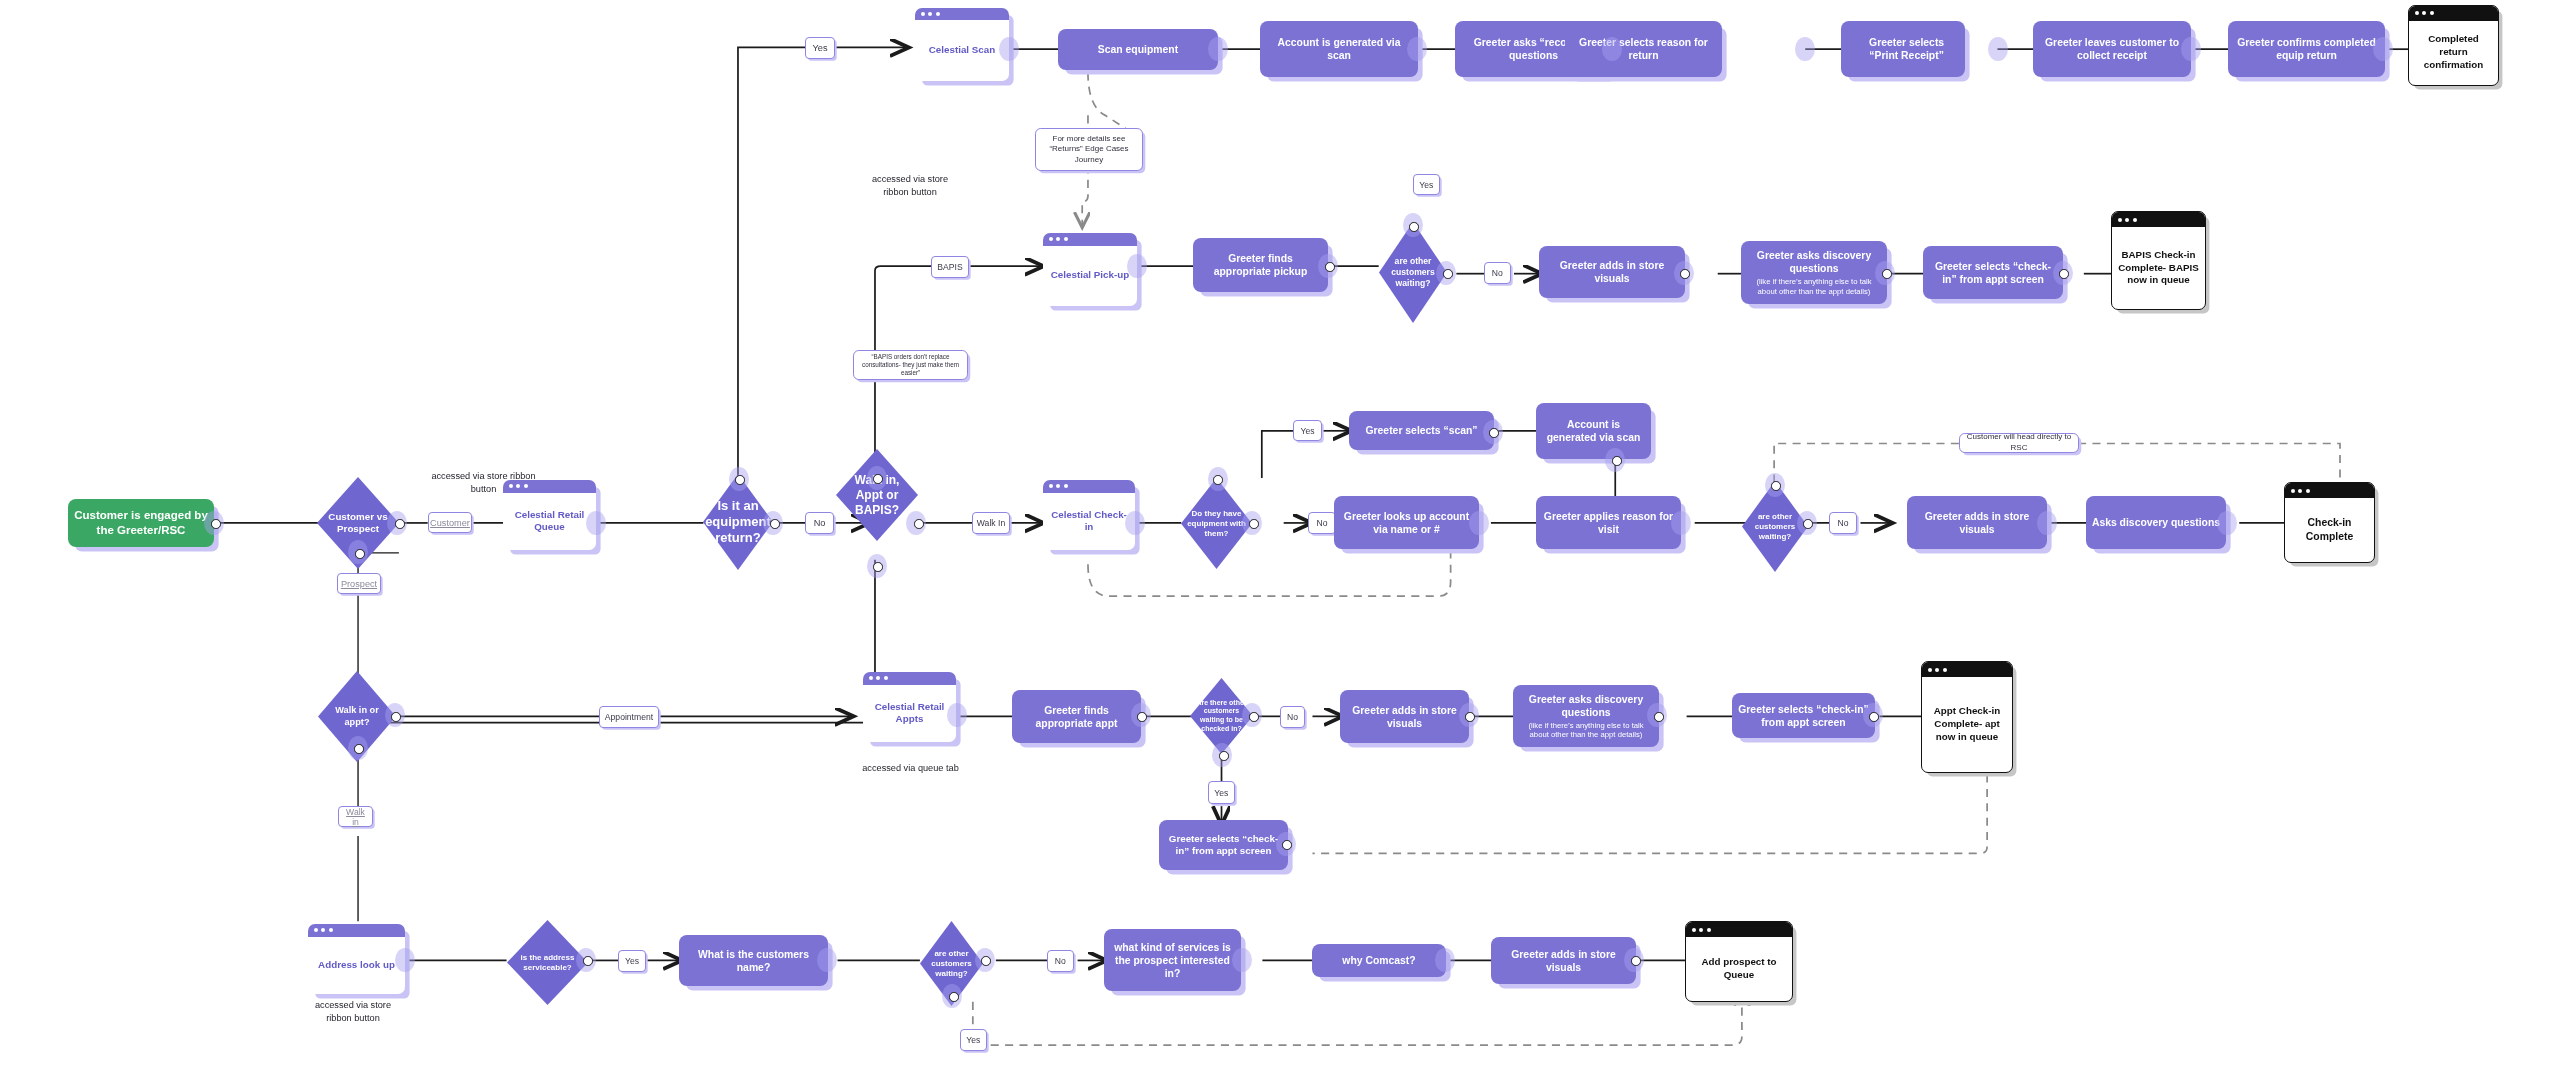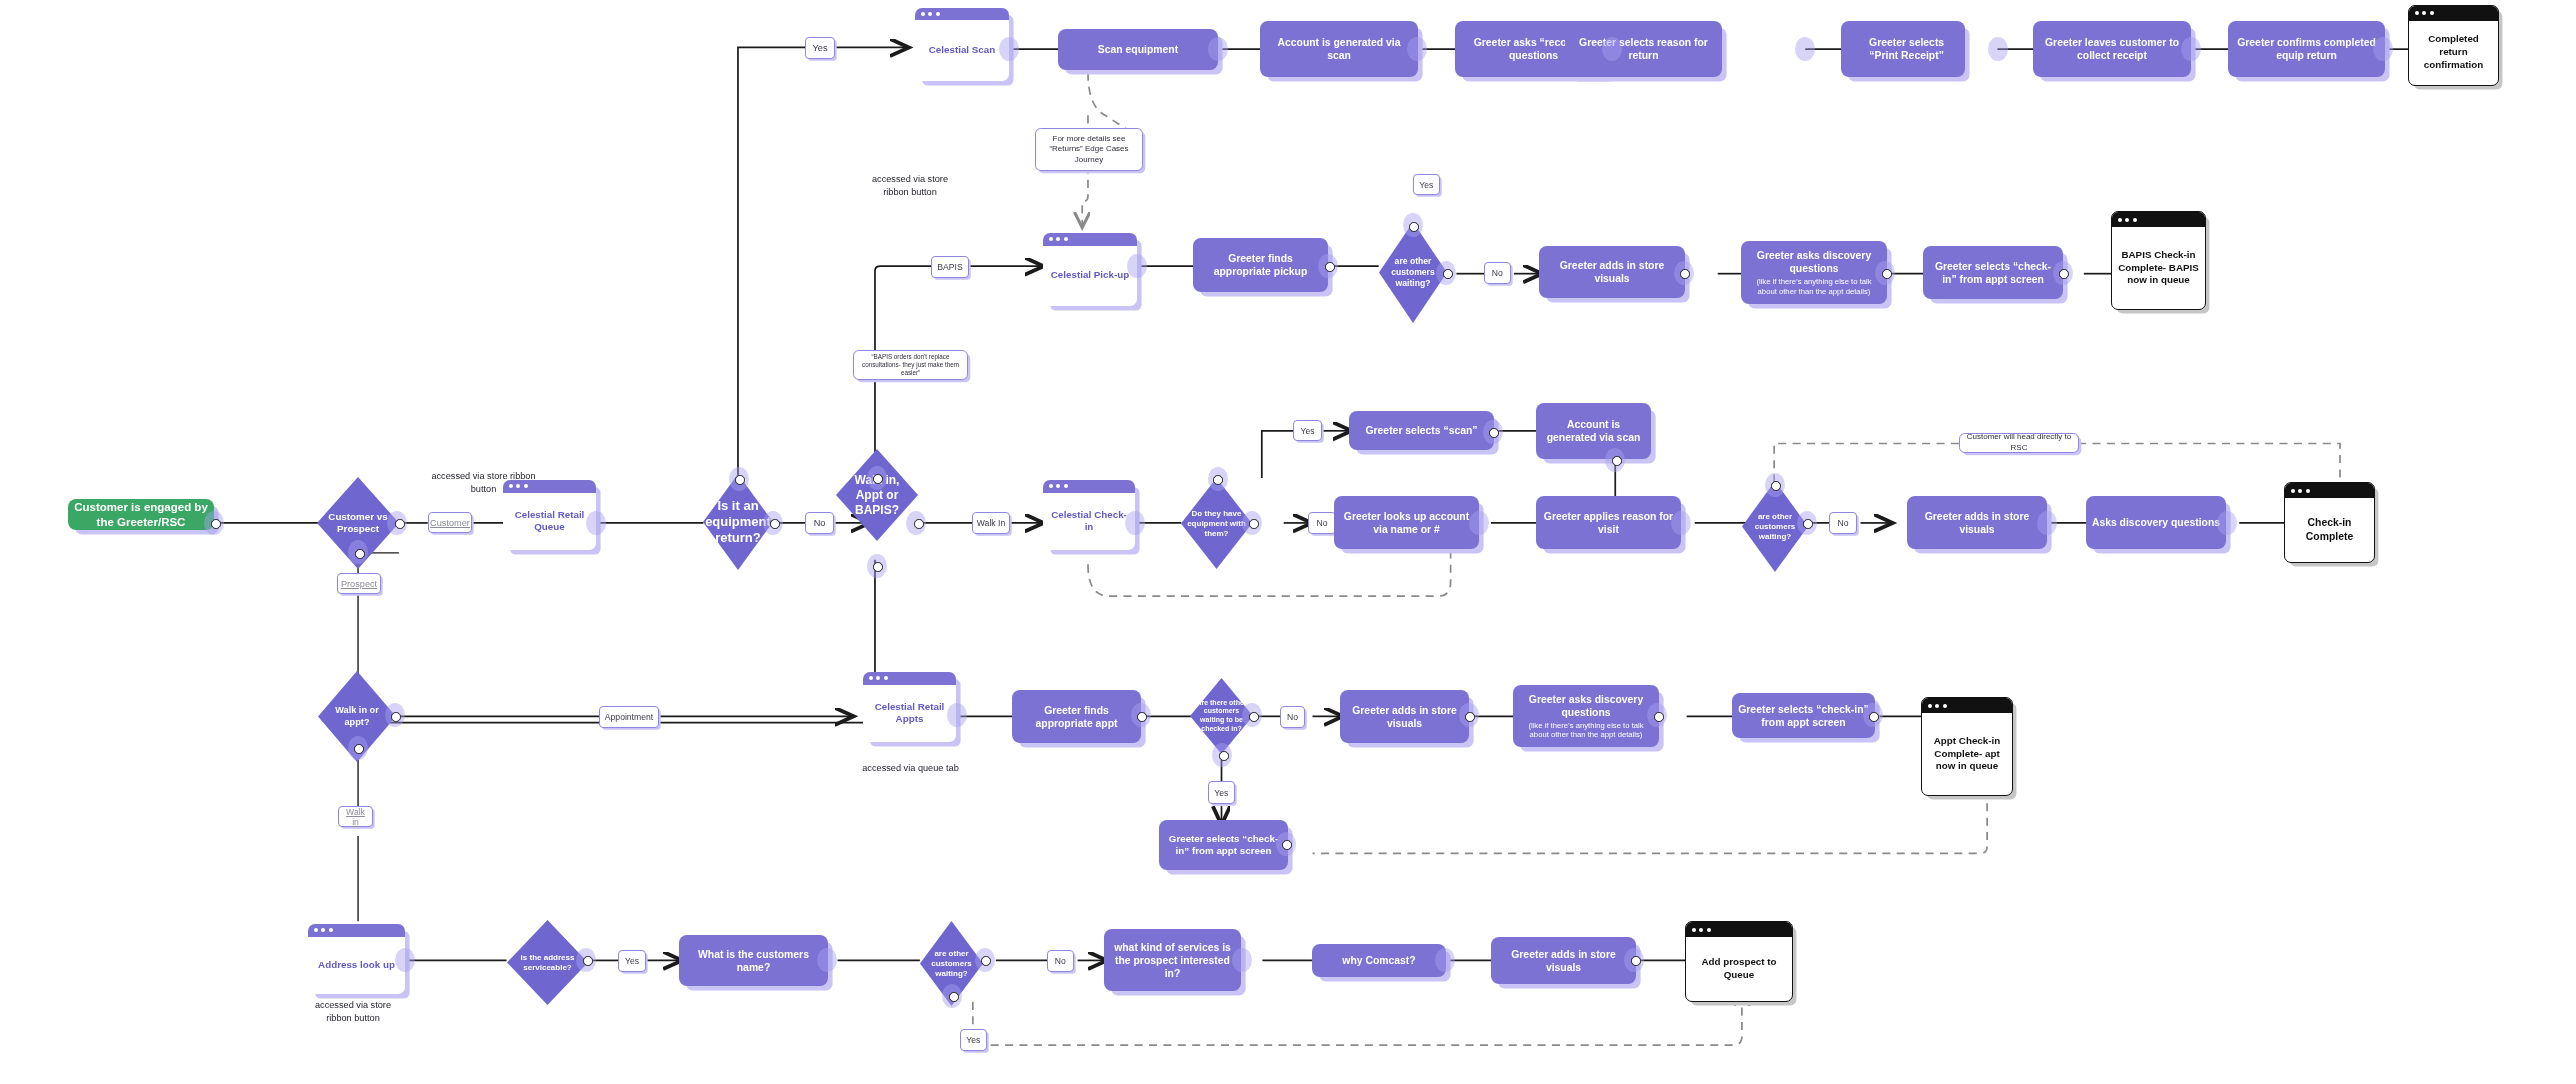--- a/index.html
+++ b/index.html
@@ -168,21 +168,21 @@
 
       <path d="M3082 838 L3082 770 L3405 770"></path>
       <path d="M3510 770 L4065 770 L4065 880" marker-end="url(#ahd)"></path>
 
       <path d="M3452 1320 L3452 1470 Q3452 1482 3440 1482 L2280 1482"></path>
 
       <path d="M1690 1740 L1690 1800 Q1690 1815 1706 1815 L3010 1815 Q3026 1815 3026 1800 L3026 1720" marker-end="url(#ahd)"></path>
     </g>
   </svg>
 
-  <div class="node start" style="left:68px;top:499px;width:146px;height:31px;font-size:11.5px;">Customer is  engaged by the Greeter/RSC</div>
+  <div class="node start" style="left:68px;top:499px;width:146px;height:48px;font-size:11.5px;">Customer is  engaged by the Greeter/RSC</div>
   <div class="halo" style="left:204px;top:511px;width:19.6px;height:24px;"></div>
   <div class="dot" style="left:211px;top:519px;"></div>
 
   <div class="node diamond" style="left:317px;top:477px;width:82px;height:92px;font-size:9.8px;">
     <div class="dshape"></div>
     <div class="dtext">Customer vs Prospect</div>
   </div>
   <div class="halo" style="left:387px;top:511px;"></div>
   <div class="dot" style="left:395px;top:519px;"></div>
   <div class="halo" style="left:348px;top:540px;"></div>
@@ -434,21 +434,21 @@
     <span>Greeter asks discovery questions</span>
     <span class="sub">(like if there’s anything else to talk about other than the appt details)</span>
   </div>
   <div class="halo" style="left:1647px;top:703px;"></div>
   <div class="dot" style="left:1654px;top:712px;"></div>
 
   <div class="node proc" style="left:1732px;top:693px;width:143px;height:45px;font-size:10.4px;">Greeter selects “check-in” from appt screen</div>
   <div class="halo" style="left:1863px;top:703px;"></div>
   <div class="dot" style="left:1869px;top:712px;"></div>
 
-  <div class="node win black" style="left:1921px;top:661px;width:92px;height:99px;margin-top:36px;">
+  <div class="node win black" style="left:1921px;top:661px;width:92px;height:112px;">
     <div class="bar">
         <i></i>
         <i></i>
         <i></i>
       </div>
     <div class="body" style="font-size:9.8px;">Appt Check-in Complete- apt now in queue</div>
   </div>
 
   <div class="node proc" style="left:1159px;top:820px;width:129px;height:50px;font-size:9.8px;">Greeter selects “check-in” from appt screen</div>
   <div class="halo" style="left:1276px;top:832px;"></div>

